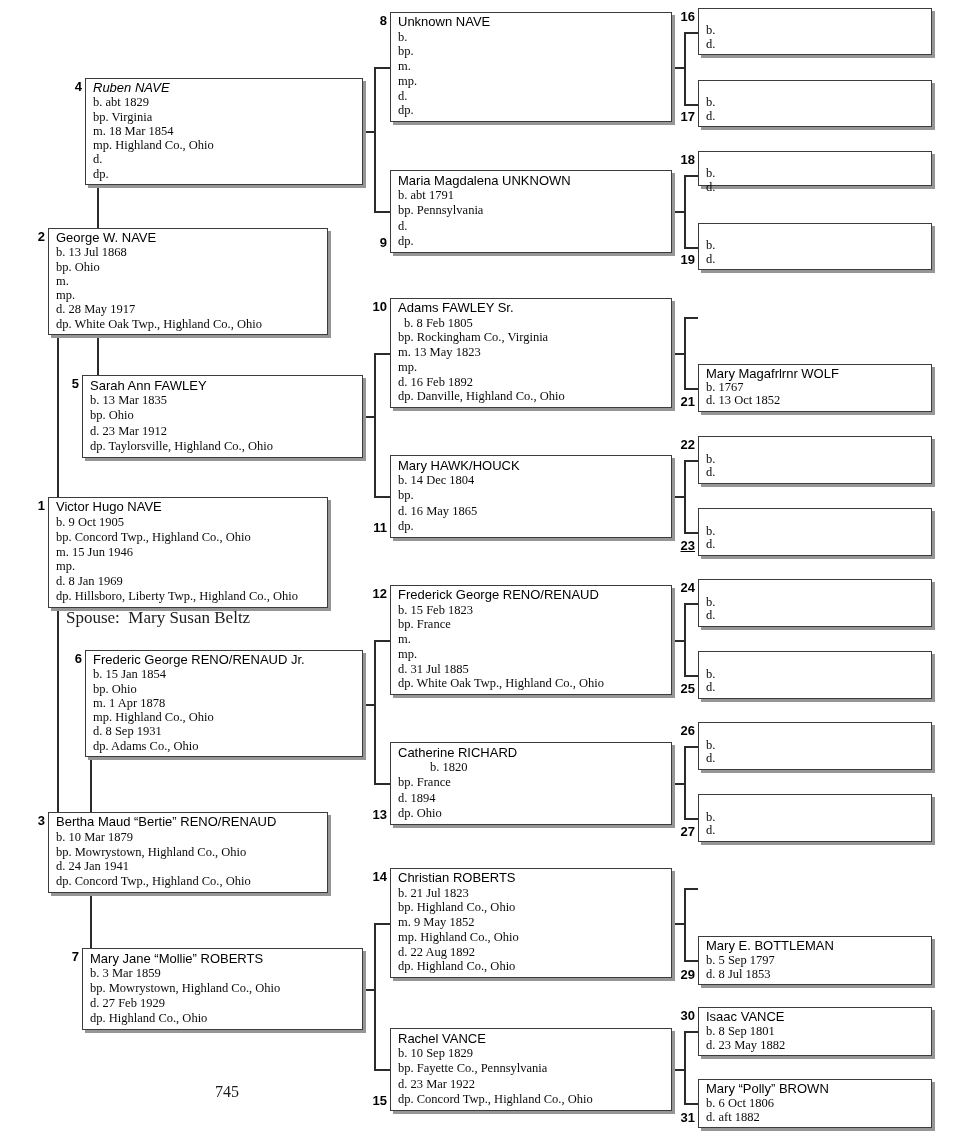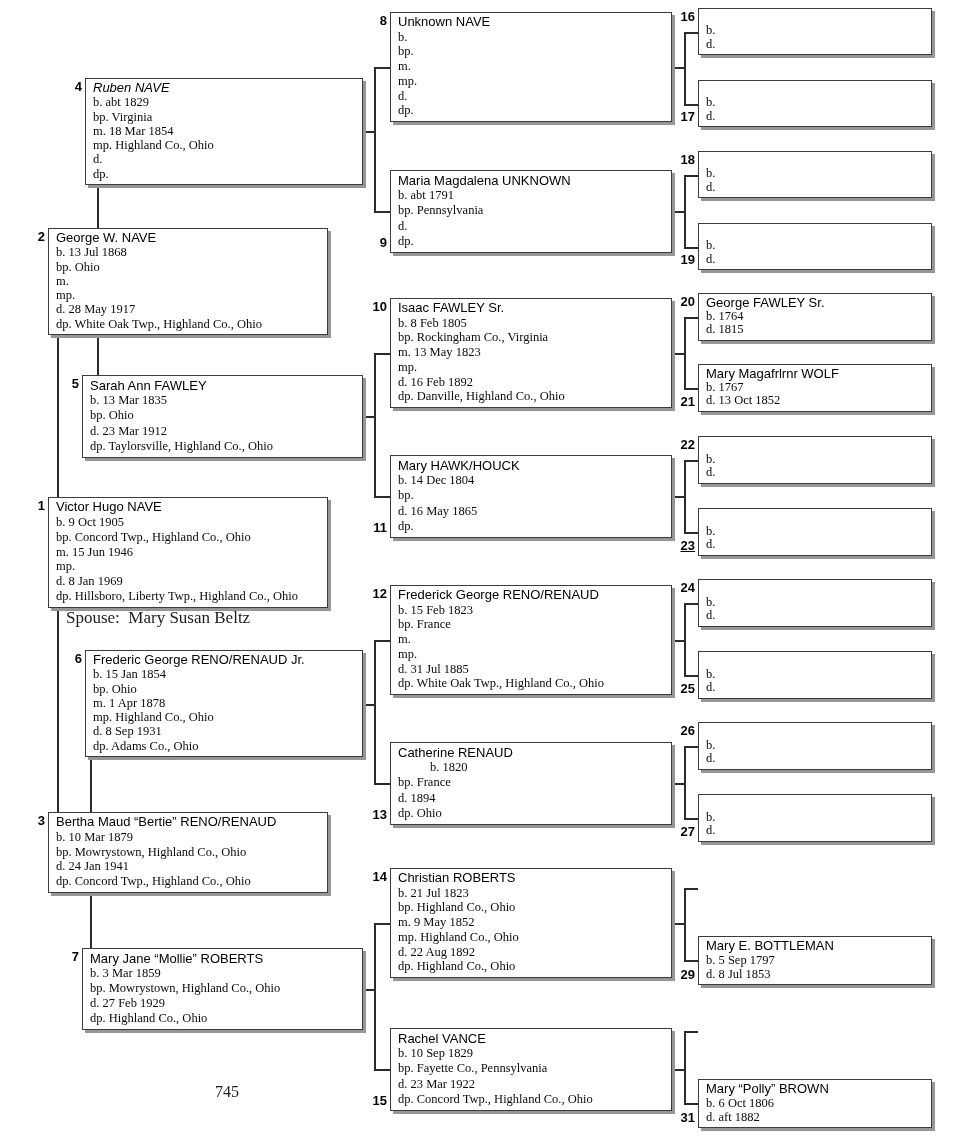--- a/index.html
+++ b/index.html
@@ -170,22 +170,22 @@
     <div class="person" style="left: 390px; top: 170px; width: 282px; height: 83px;">
       <span class="p-num" style="bottom: 2px;">9</span>
       <div class="p-name" style="height: 15.2px; line-height: 15.2px;">Maria Magdalena UNKNOWN</div>
       <div class="p-line" style="height: 15.2px; line-height: 15.2px;">b. abt 1791</div>
       <div class="p-line" style="height: 15.2px; line-height: 15.2px;">bp. Pennsylvania</div>
       <div class="p-line" style="height: 15.2px; line-height: 15.2px;">d.</div>
       <div class="p-line" style="height: 15.2px; line-height: 15.2px;">dp.</div>
     </div>
     <div class="person" style="left: 390px; top: 298px; width: 282px; height: 110px;">
       <span class="p-num" style="top: 1px;">10</span>
-      <div class="p-name" style="height: 14.7143px; line-height: 14.7143px;">Isaac FAWLEY Sr.</div>
-      <div class="p-line" style="height: 14.7143px; line-height: 14.7143px;">b. 8 Feb 1805</div>
+      <div class="p-name" style="height: 14.7143px; line-height: 14.7143px;">Adams FAWLEY Sr.</div>
+      <div class="p-line" style="height: 14.7143px; line-height: 14.7143px; margin-left: 6px;">b. 8 Feb 1805</div>
       <div class="p-line" style="height: 14.7143px; line-height: 14.7143px;">bp. Rockingham Co., Virginia</div>
       <div class="p-line" style="height: 14.7143px; line-height: 14.7143px;">m. 13 May 1823</div>
       <div class="p-line" style="height: 14.7143px; line-height: 14.7143px;">mp.</div>
       <div class="p-line" style="height: 14.7143px; line-height: 14.7143px;">d. 16 Feb 1892</div>
       <div class="p-line" style="height: 14.7143px; line-height: 14.7143px;">dp. Danville, Highland Co., Ohio</div>
     </div>
     <div class="person" style="left: 390px; top: 455px; width: 282px; height: 83px;">
       <span class="p-num" style="bottom: 2px;">11</span>
       <div class="p-name" style="height: 15.2px; line-height: 15.2px;">Mary HAWK/HOUCK</div>
       <div class="p-line" style="height: 15.2px; line-height: 15.2px;">b. 14 Dec 1804</div>
@@ -198,21 +198,21 @@
       <div class="p-name" style="height: 14.7143px; line-height: 14.7143px;">Frederick George RENO/RENAUD</div>
       <div class="p-line" style="height: 14.7143px; line-height: 14.7143px;">b. 15 Feb 1823</div>
       <div class="p-line" style="height: 14.7143px; line-height: 14.7143px;">bp. France</div>
       <div class="p-line" style="height: 14.7143px; line-height: 14.7143px;">m.</div>
       <div class="p-line" style="height: 14.7143px; line-height: 14.7143px;">mp.</div>
       <div class="p-line" style="height: 14.7143px; line-height: 14.7143px;">d. 31 Jul 1885</div>
       <div class="p-line" style="height: 14.7143px; line-height: 14.7143px;">dp. White Oak Twp., Highland Co., Ohio</div>
     </div>
     <div class="person" style="left: 390px; top: 742px; width: 282px; height: 83px;">
       <span class="p-num" style="bottom: 2px;">13</span>
-      <div class="p-name" style="height: 15.2px; line-height: 15.2px;">Catherine RENAUD</div>
+      <div class="p-name" style="height: 15.2px; line-height: 15.2px;">Catherine RICHARD</div>
       <div class="p-line" style="height: 15.2px; line-height: 15.2px; padding-left: 32px;">b. 1820</div>
       <div class="p-line" style="height: 15.2px; line-height: 15.2px;">bp. France</div>
       <div class="p-line" style="height: 15.2px; line-height: 15.2px;">d. 1894</div>
       <div class="p-line" style="height: 15.2px; line-height: 15.2px;">dp. Ohio</div>
     </div>
     <div class="person" style="left: 390px; top: 868px; width: 282px; height: 110px;">
       <span class="p-num" style="top: 1px;">14</span>
       <div class="p-name" style="height: 14.7143px; line-height: 14.7143px;">Christian ROBERTS</div>
       <div class="p-line" style="height: 14.7143px; line-height: 14.7143px;">b. 21 Jul 1823</div>
       <div class="p-line" style="height: 14.7143px; line-height: 14.7143px;">bp. Highland Co., Ohio</div>
@@ -234,38 +234,32 @@
       <div class="p-name" style="height: 13.3333px; line-height: 13.3333px;"></div>
       <div class="p-line" style="height: 13.3333px; line-height: 13.3333px;">b.</div>
       <div class="p-line" style="height: 13.3333px; line-height: 13.3333px;">d.</div>
     </div>
     <div class="person" style="left: 698px; top: 80px; width: 234px; height: 47px;">
       <span class="p-num" style="bottom: 2px;">17</span>
       <div class="p-name" style="height: 13.3333px; line-height: 13.3333px;"></div>
       <div class="p-line" style="height: 13.3333px; line-height: 13.3333px;">b.</div>
       <div class="p-line" style="height: 13.3333px; line-height: 13.3333px;">d.</div>
     </div>
-    <div class="person" style="left: 698px; top: 151px; width: 234px; height: 47px;">
+    <div class="person" style="left: 698px; top: 151px; width: 234px; height: 35px;">
       <span class="p-num" style="top: 1px;">18</span>
       <div class="p-name" style="height: 13.3333px; line-height: 13.3333px;"></div>
       <div class="p-line" style="height: 13.3333px; line-height: 13.3333px;">b.</div>
       <div class="p-line" style="height: 13.3333px; line-height: 13.3333px;">d.</div>
     </div>
     <div class="person" style="left: 698px; top: 223px; width: 234px; height: 47px;">
       <span class="p-num" style="bottom: 2px;">19</span>
       <div class="p-name" style="height: 13.3333px; line-height: 13.3333px;"></div>
       <div class="p-line" style="height: 13.3333px; line-height: 13.3333px;">b.</div>
       <div class="p-line" style="height: 13.3333px; line-height: 13.3333px;">d.</div>
     </div>
-    <div class="person" style="left: 698px; top: 293px; width: 234px; height: 48px;">
-      <span class="p-num" style="top: 1px;">20</span>
-      <div class="p-name" style="height: 13.6667px; line-height: 13.6667px;">George FAWLEY Sr.</div>
-      <div class="p-line" style="height: 13.6667px; line-height: 13.6667px;">b. 1764</div>
-      <div class="p-line" style="height: 13.6667px; line-height: 13.6667px;">d. 1815</div>
-    </div>
     <div class="person" style="left: 698px; top: 364px; width: 234px; height: 48px;">
       <span class="p-num" style="bottom: 2px;">21</span>
       <div class="p-name" style="height: 13.6667px; line-height: 13.6667px;">Mary Magafrlrnr WOLF</div>
       <div class="p-line" style="height: 13.6667px; line-height: 13.6667px;">b. 1767</div>
       <div class="p-line" style="height: 13.6667px; line-height: 13.6667px;">d. 13 Oct 1852</div>
     </div>
     <div class="person" style="left: 698px; top: 436px; width: 234px; height: 48px;">
       <span class="p-num" style="top: 1px;">22</span>
       <div class="p-name" style="height: 13.6667px; line-height: 13.6667px;"></div>
       <div class="p-line" style="height: 13.6667px; line-height: 13.6667px;">b.</div>
@@ -299,20 +293,26 @@
       <span class="p-num" style="bottom: 2px;">27</span>
       <div class="p-name" style="height: 13.6667px; line-height: 13.6667px;"></div>
       <div class="p-line" style="height: 13.6667px; line-height: 13.6667px;">b.</div>
       <div class="p-line" style="height: 13.6667px; line-height: 13.6667px;">d.</div>
     </div>
     <div class="person" style="left: 698px; top: 936px; width: 234px; height: 49px;">
       <span class="p-num" style="bottom: 2px;">29</span>
       <div class="p-name" style="height: 14px; line-height: 14px;">Mary E. BOTTLEMAN</div>
       <div class="p-line" style="height: 14px; line-height: 14px;">b. 5 Sep 1797</div>
       <div class="p-line" style="height: 14px; line-height: 14px;">d. 8 Jul 1853</div>
+    </div>
+    <div class="person" style="left: 698px; top: 1007px; width: 234px; height: 49px;">
+      <span class="p-num" style="top: 1px;">30</span>
+      <div class="p-name" style="height: 14px; line-height: 14px;">Isaac VANCE</div>
+      <div class="p-line" style="height: 14px; line-height: 14px;">b. 8 Sep 1801</div>
+      <div class="p-line" style="height: 14px; line-height: 14px;">d. 23 May 1882</div>
     </div>
     <div class="person" style="left: 698px; top: 1079px; width: 234px; height: 49px;">
       <span class="p-num" style="bottom: 2px;">31</span>
       <div class="p-name" style="height: 14px; line-height: 14px;">Mary “Polly” BROWN</div>
       <div class="p-line" style="height: 14px; line-height: 14px;">b. 6 Oct 1806</div>
       <div class="p-line" style="height: 14px; line-height: 14px;">d. aft 1882</div>
     </div>
   </div>
 
 <div class="annotation" id="spouse-note">Spouse:  Mary Susan Beltz</div>

